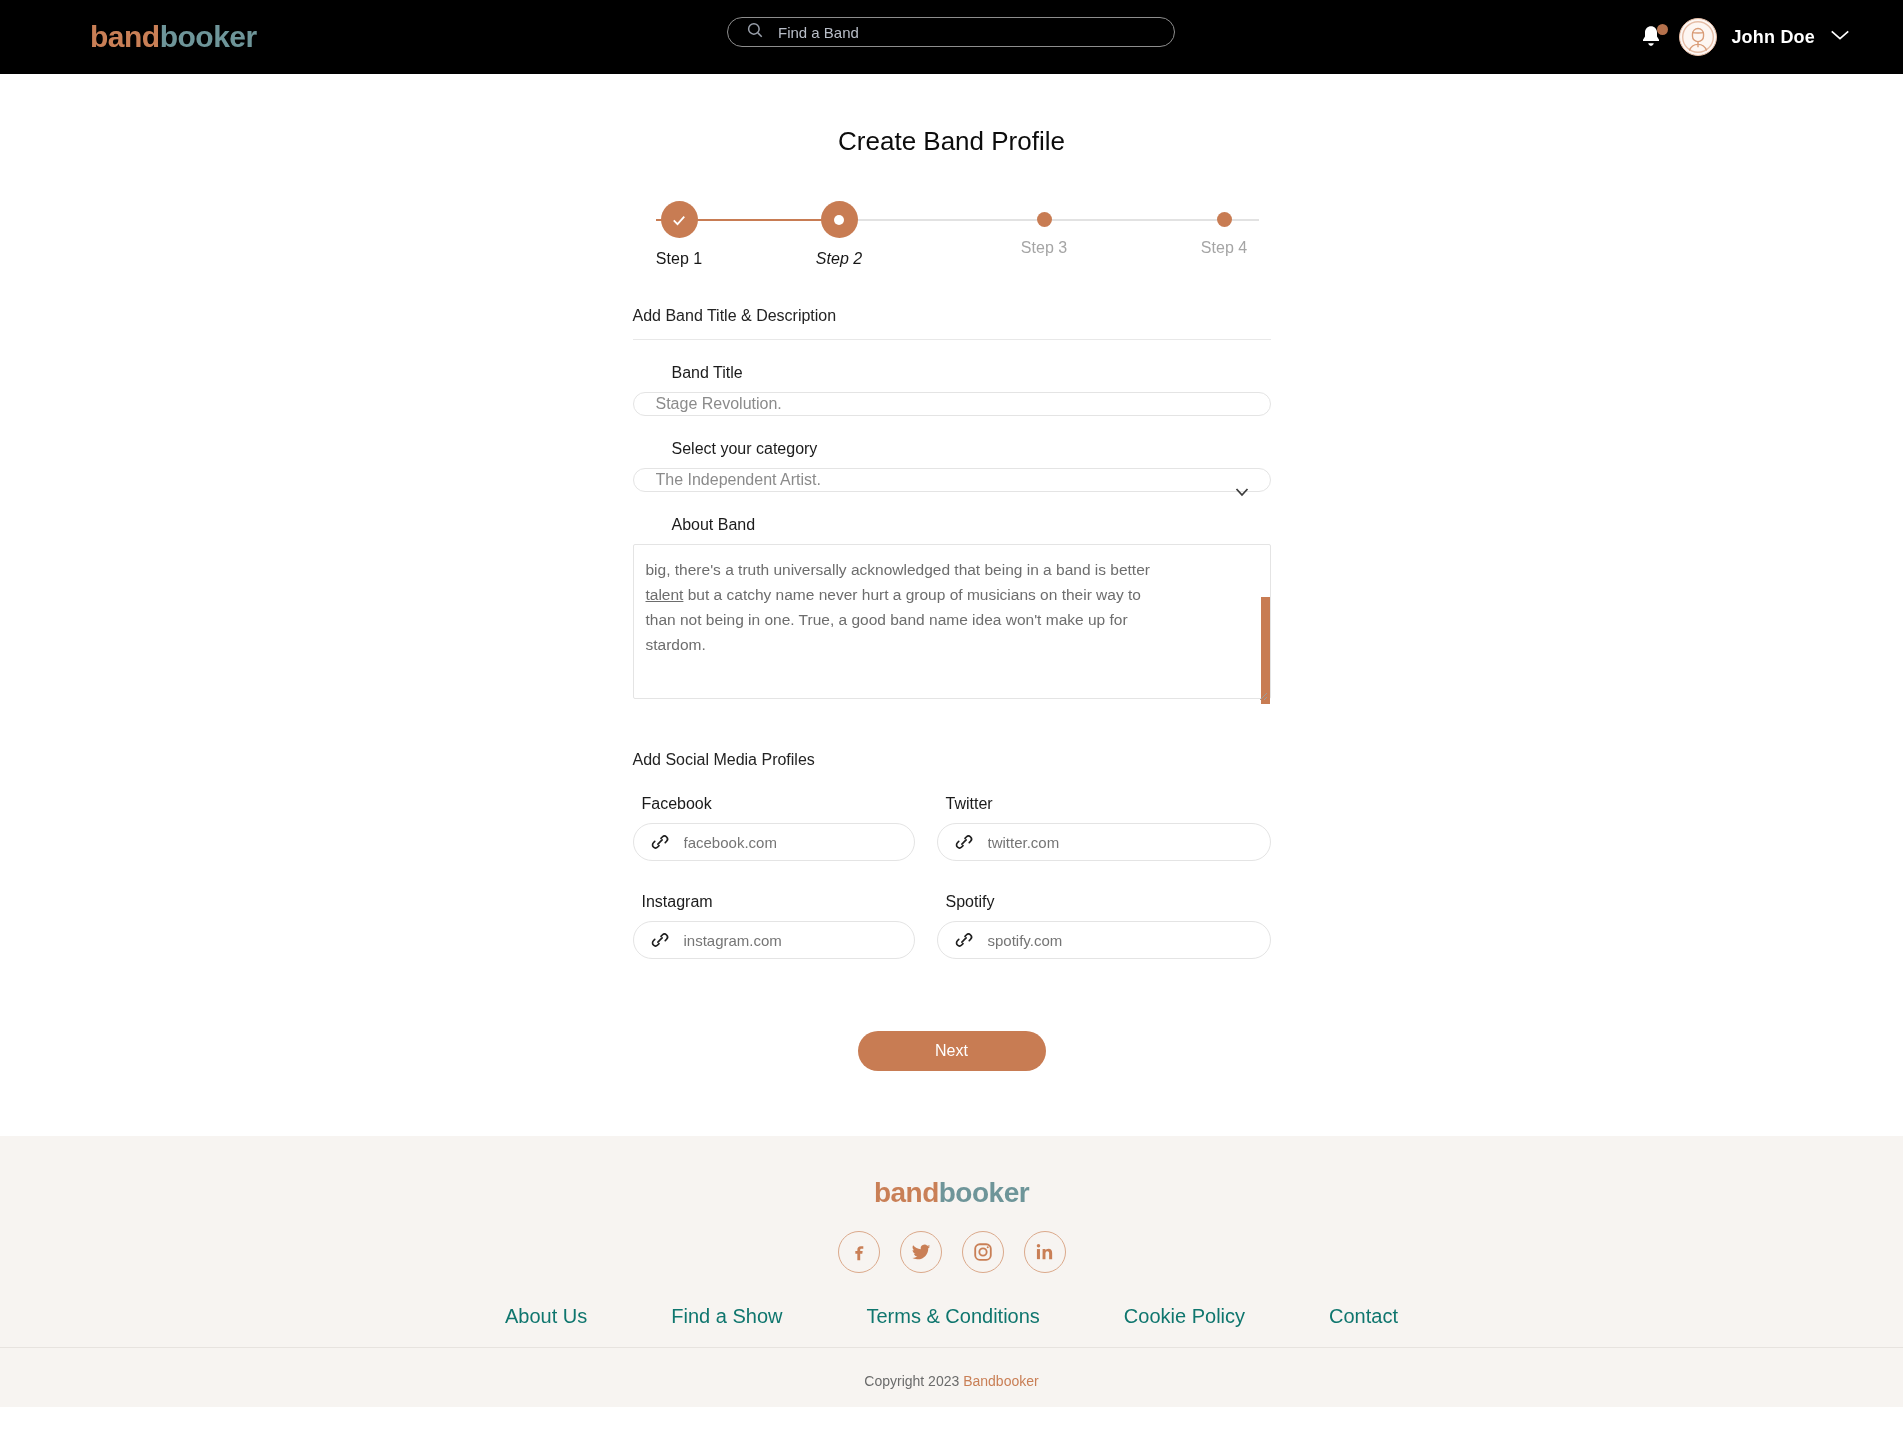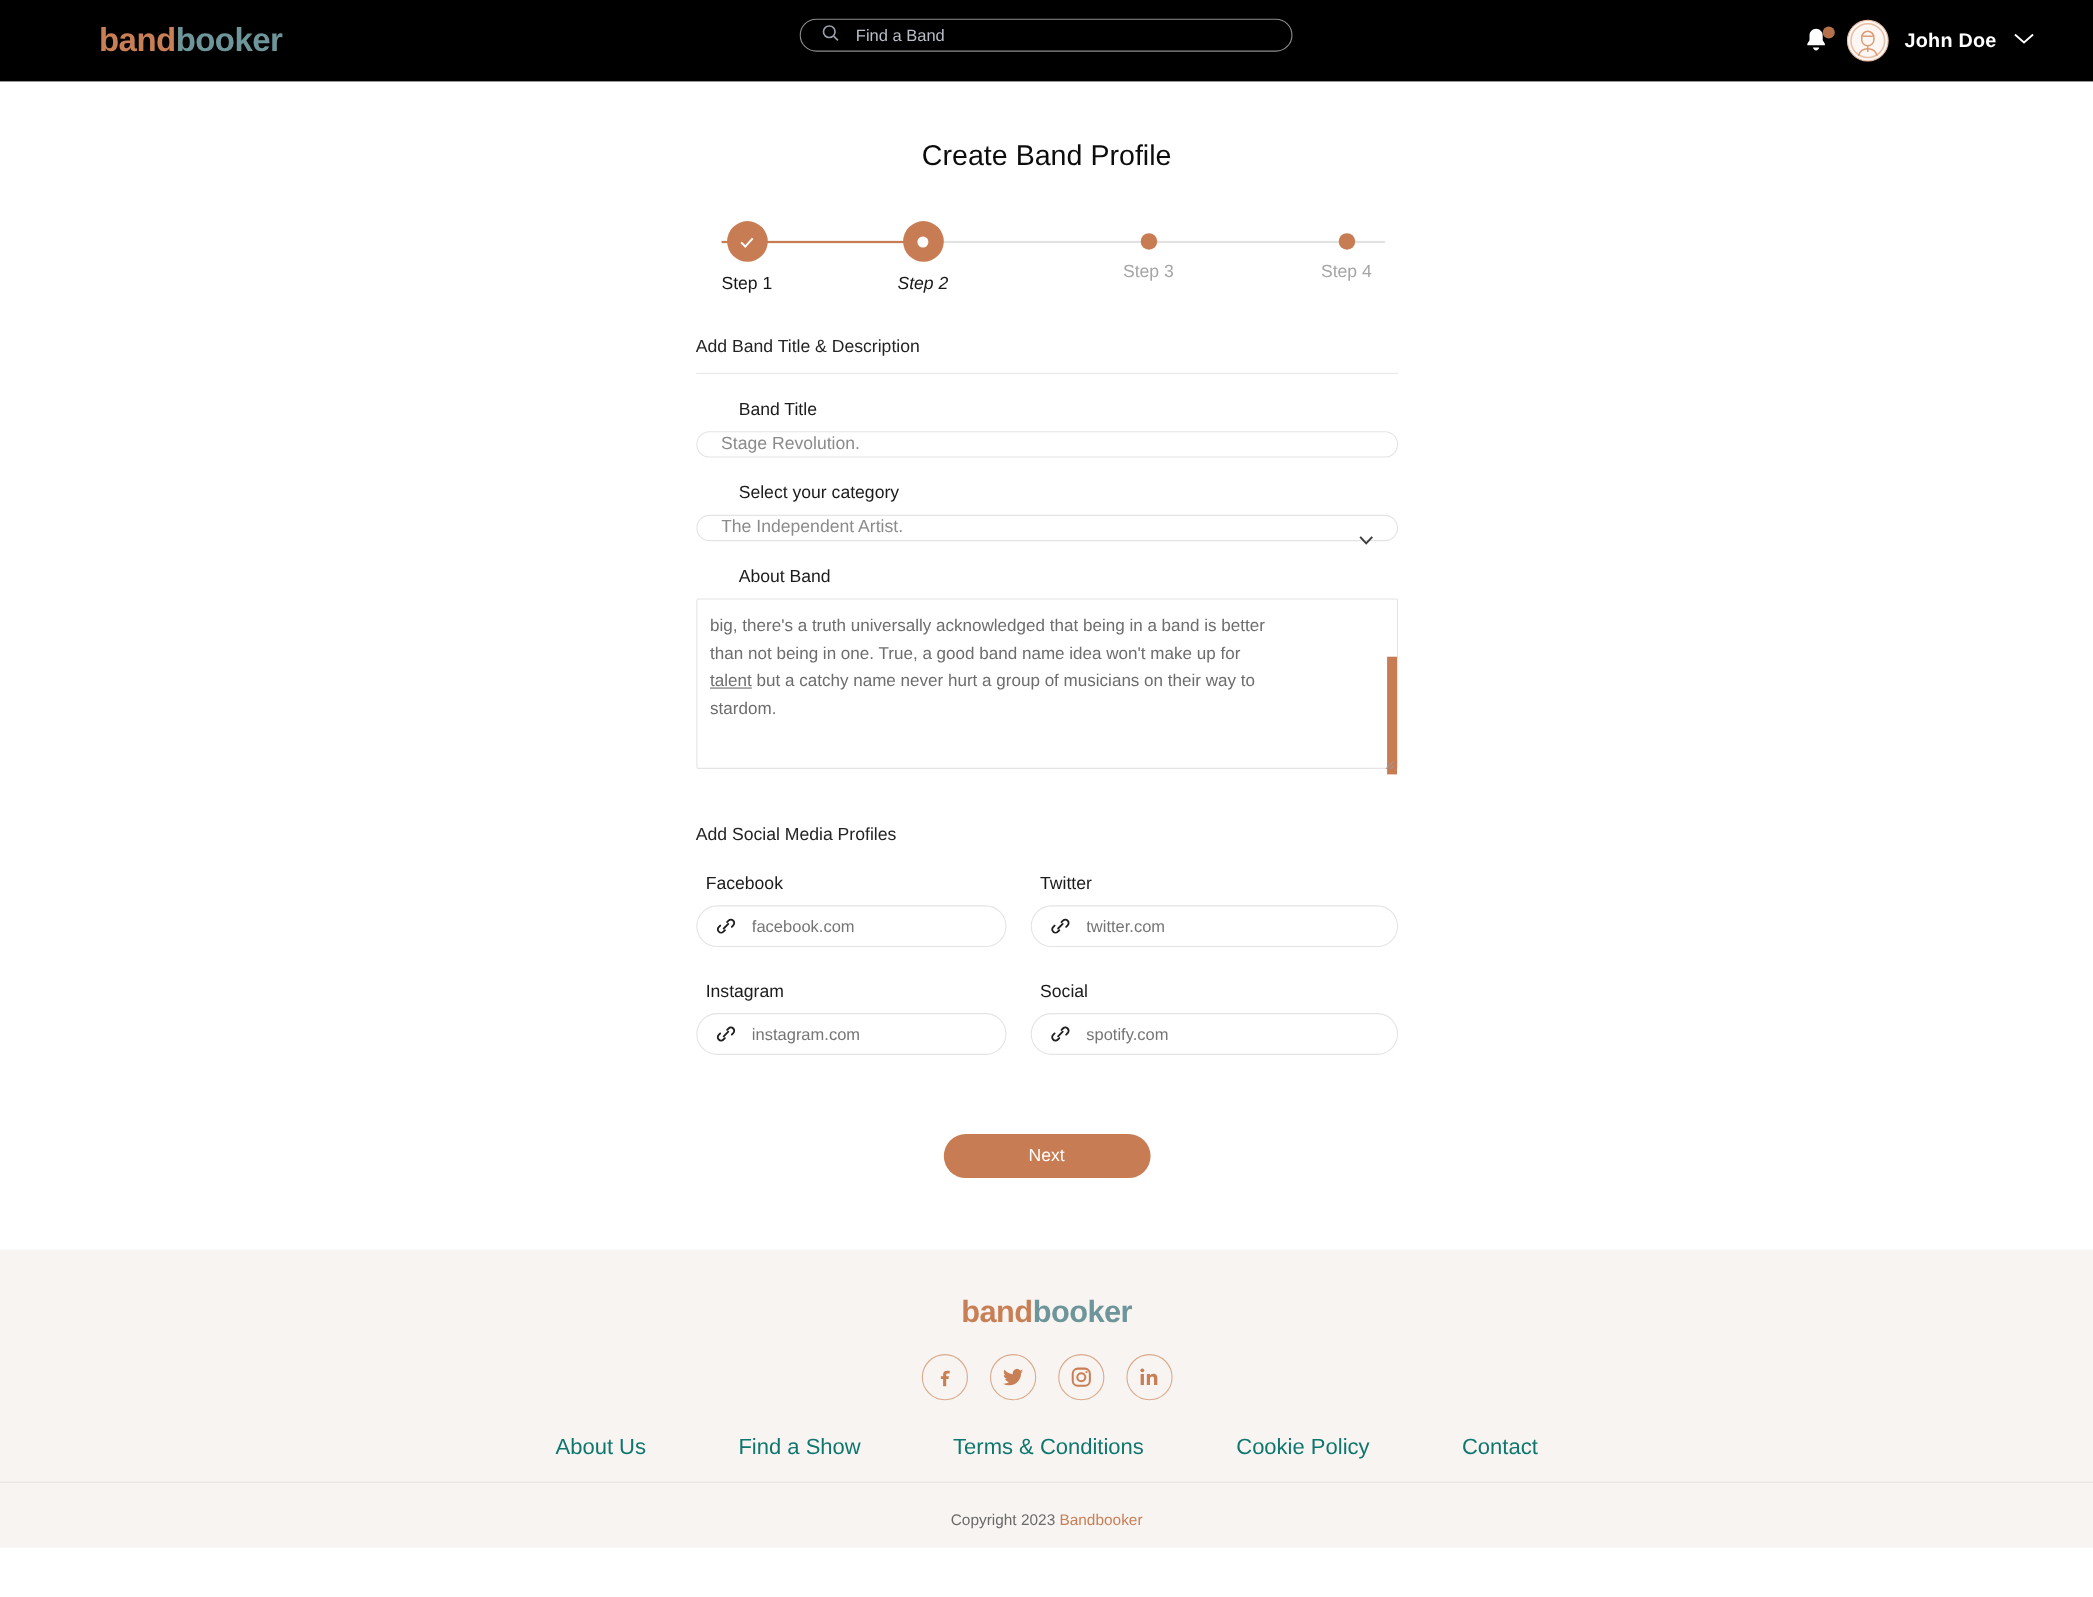--- a/index.html
+++ b/index.html
@@ -433,22 +433,22 @@
           <svg width="14" height="10" viewBox="0 0 14 10" fill="none" stroke="#3d3d3d" stroke-width="1.8">
             <polyline points="1.5,2 7,8 12.5,2"></polyline>
           </svg>
         </span>
       </div>
 
       <div class="field-label">About Band</div>
       <div class="ta-wrap">
         <div class="textarea">
           <p class="ta-line">big, there's a truth universally acknowledged that being in a band is better</p>
+          <p class="ta-line"><a class="ta-link" href="#">talent</a><span> but a catchy name never hurt a group of musicians on their way to</span></p>
           <p class="ta-line">than not being in one. True, a good band name idea won't make up for</p>
-          <p class="ta-line"><a class="ta-link" href="#">talent</a><span> but a catchy name never hurt a group of musicians on their way to</span></p>
           <p class="ta-line">stardom.</p>
         </div>
         <div class="ta-scrollbar"></div>
         <span class="ta-resize">
           <svg width="9" height="9" viewBox="0 0 9 9" fill="none" stroke="#9b9b9b" stroke-width="1">
             <line x1="8" y1="1" x2="1" y2="8"></line>
               <line x1="8" y1="5" x2="5" y2="8"></line>
           </svg>
         </span>
       </div>
@@ -493,21 +493,21 @@
                 <path d="M9.5 14.5l5-5"></path>
                 <path d="M13.2 7.6l1.6-1.6a3.6 3.6 0 0 1 5.1 5.1l-1.6 1.6"></path>
                 <path d="M10.8 16.4l-1.6 1.6a3.6 3.6 0 0 1-5.1-5.1l1.6-1.6"></path>
               </svg>
             </span>
             <input class="social-input" type="text" placeholder="instagram.com" style="">
           </div>
         </div>
 
         <div class="social-cell col-right">
-          <div class="social-label">Social</div>
+          <div class="social-label">Spotify</div>
           <div class="input-icon-wrap">
             <span class="lk">
               <svg width="20" height="20" viewBox="0 0 24 24" fill="none" stroke="#1e1e1e" stroke-width="2" stroke-linecap="round">
                 <path d="M9.5 14.5l5-5"></path>
                 <path d="M13.2 7.6l1.6-1.6a3.6 3.6 0 0 1 5.1 5.1l-1.6 1.6"></path>
                 <path d="M10.8 16.4l-1.6 1.6a3.6 3.6 0 0 1-5.1-5.1l1.6-1.6"></path>
               </svg>
             </span>
             <input class="social-input" type="text" placeholder="spotify.com" style="">
           </div>

